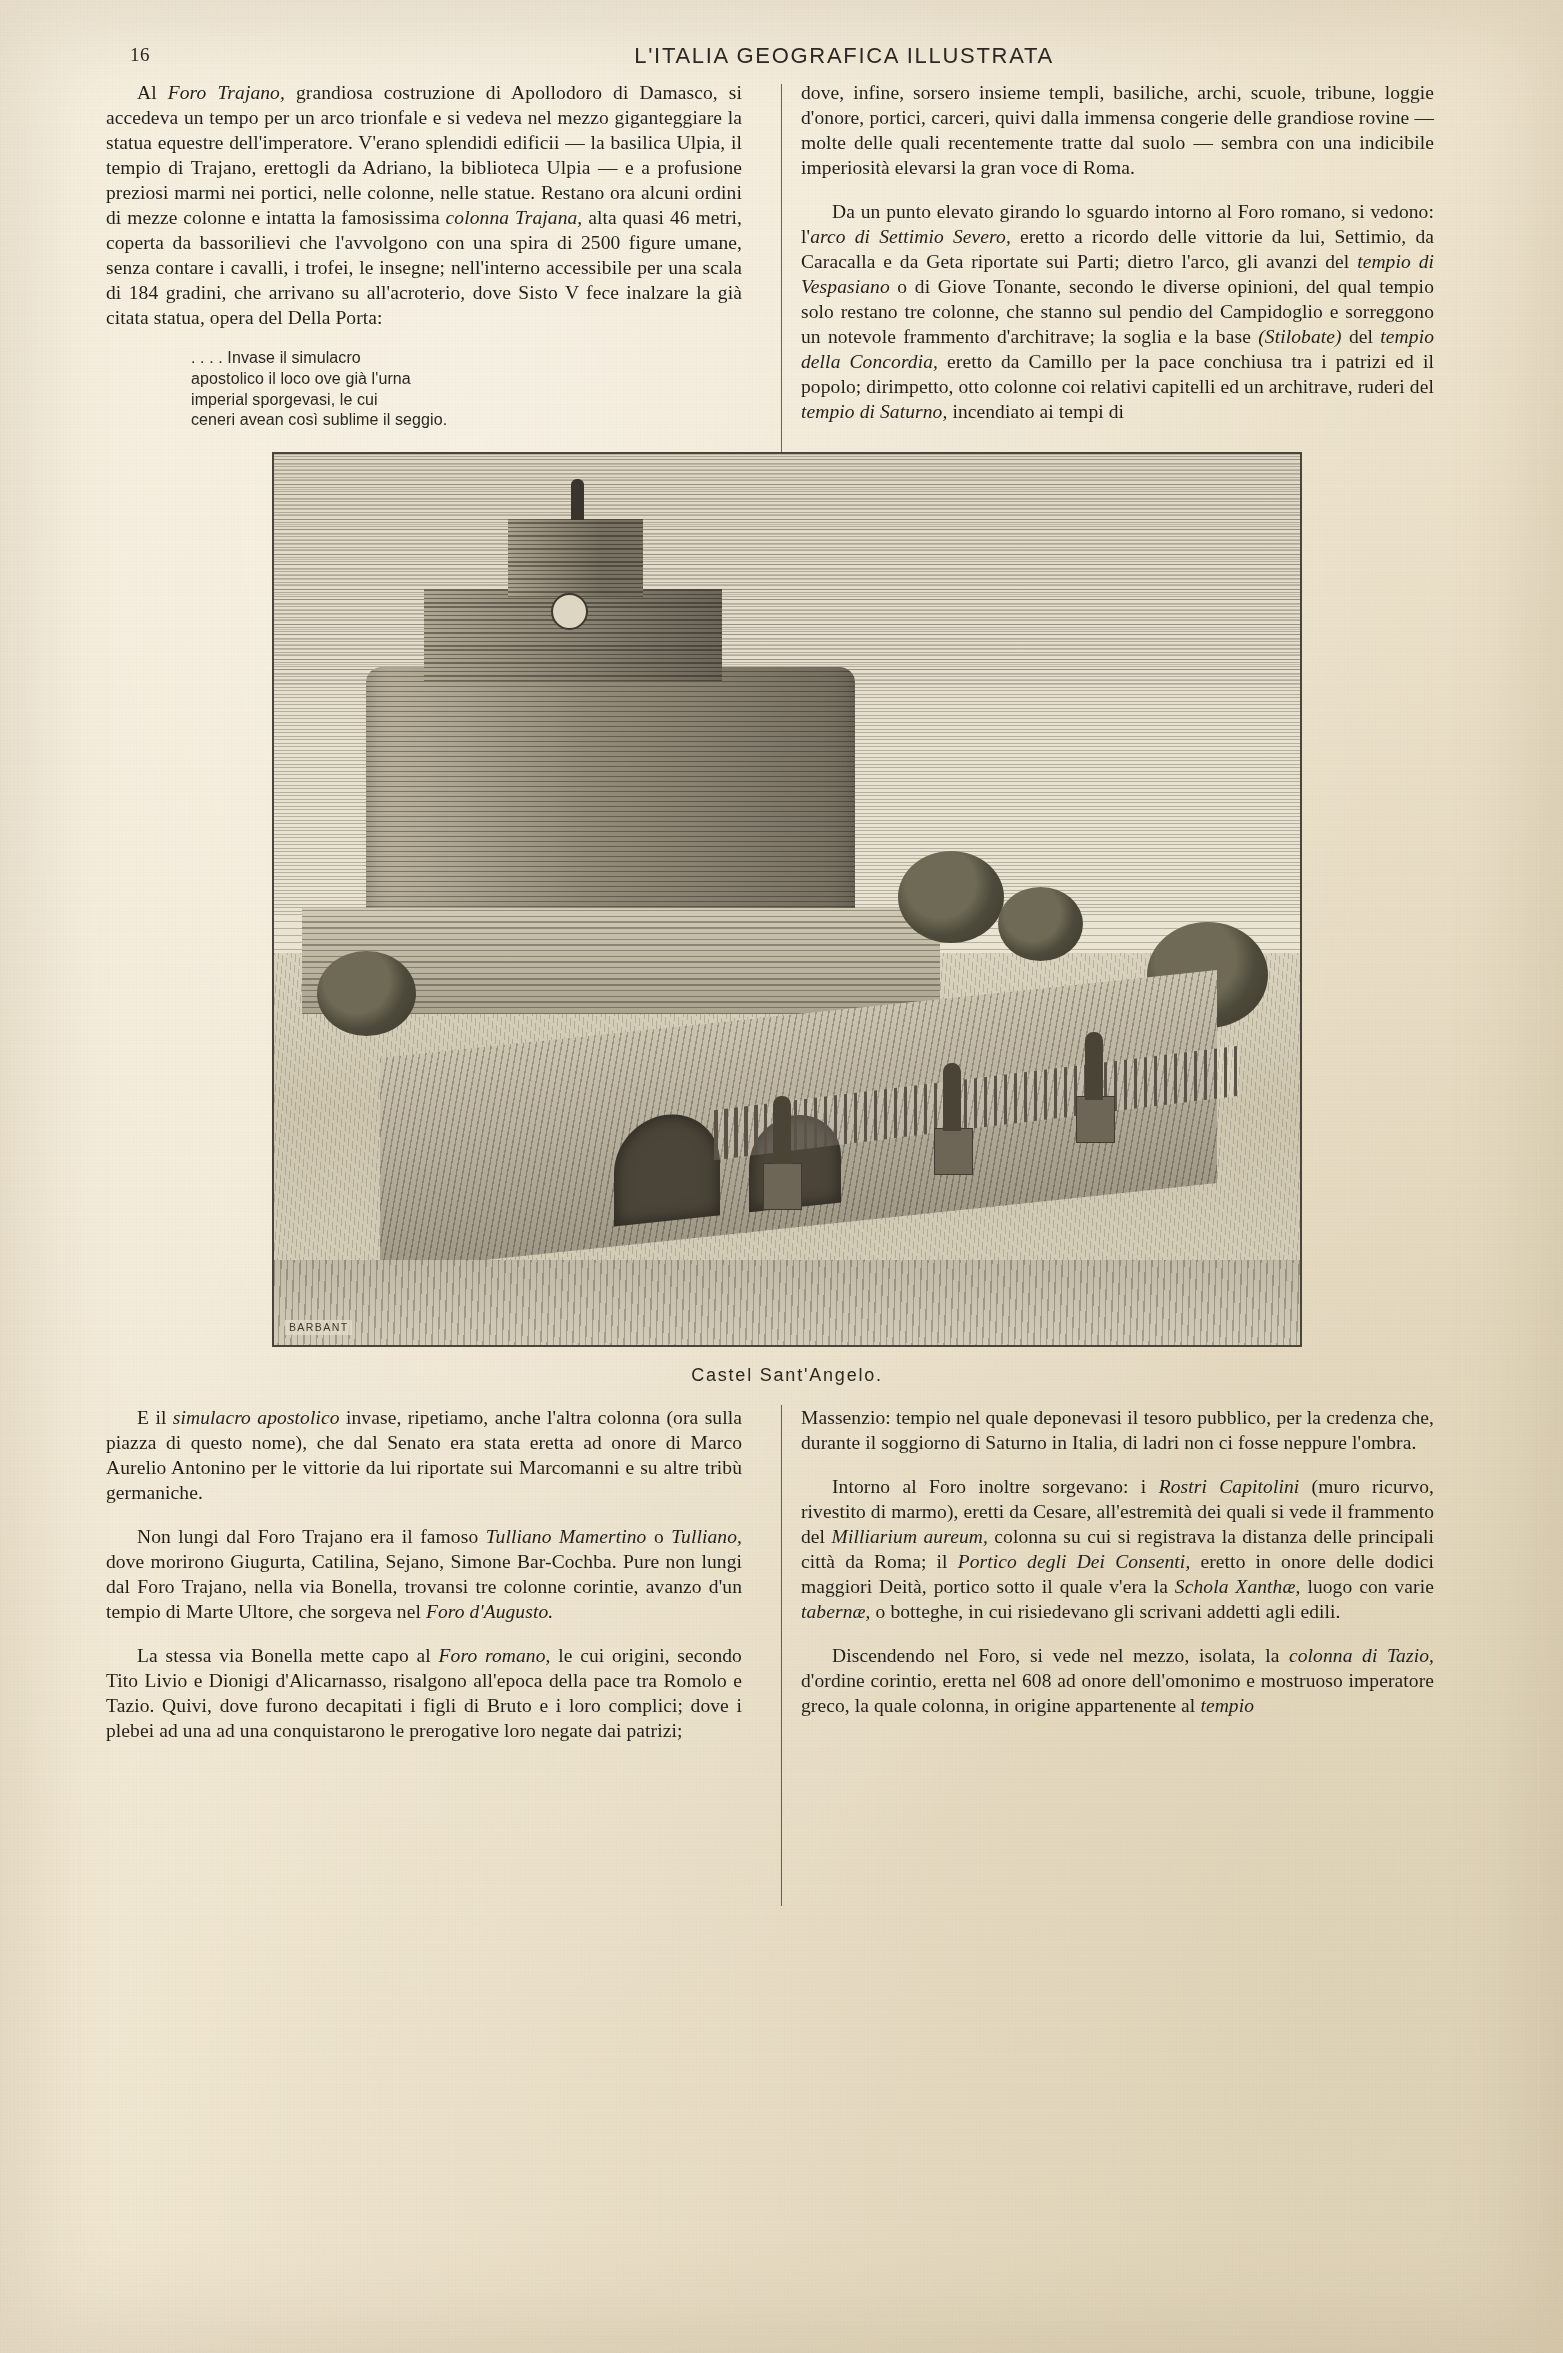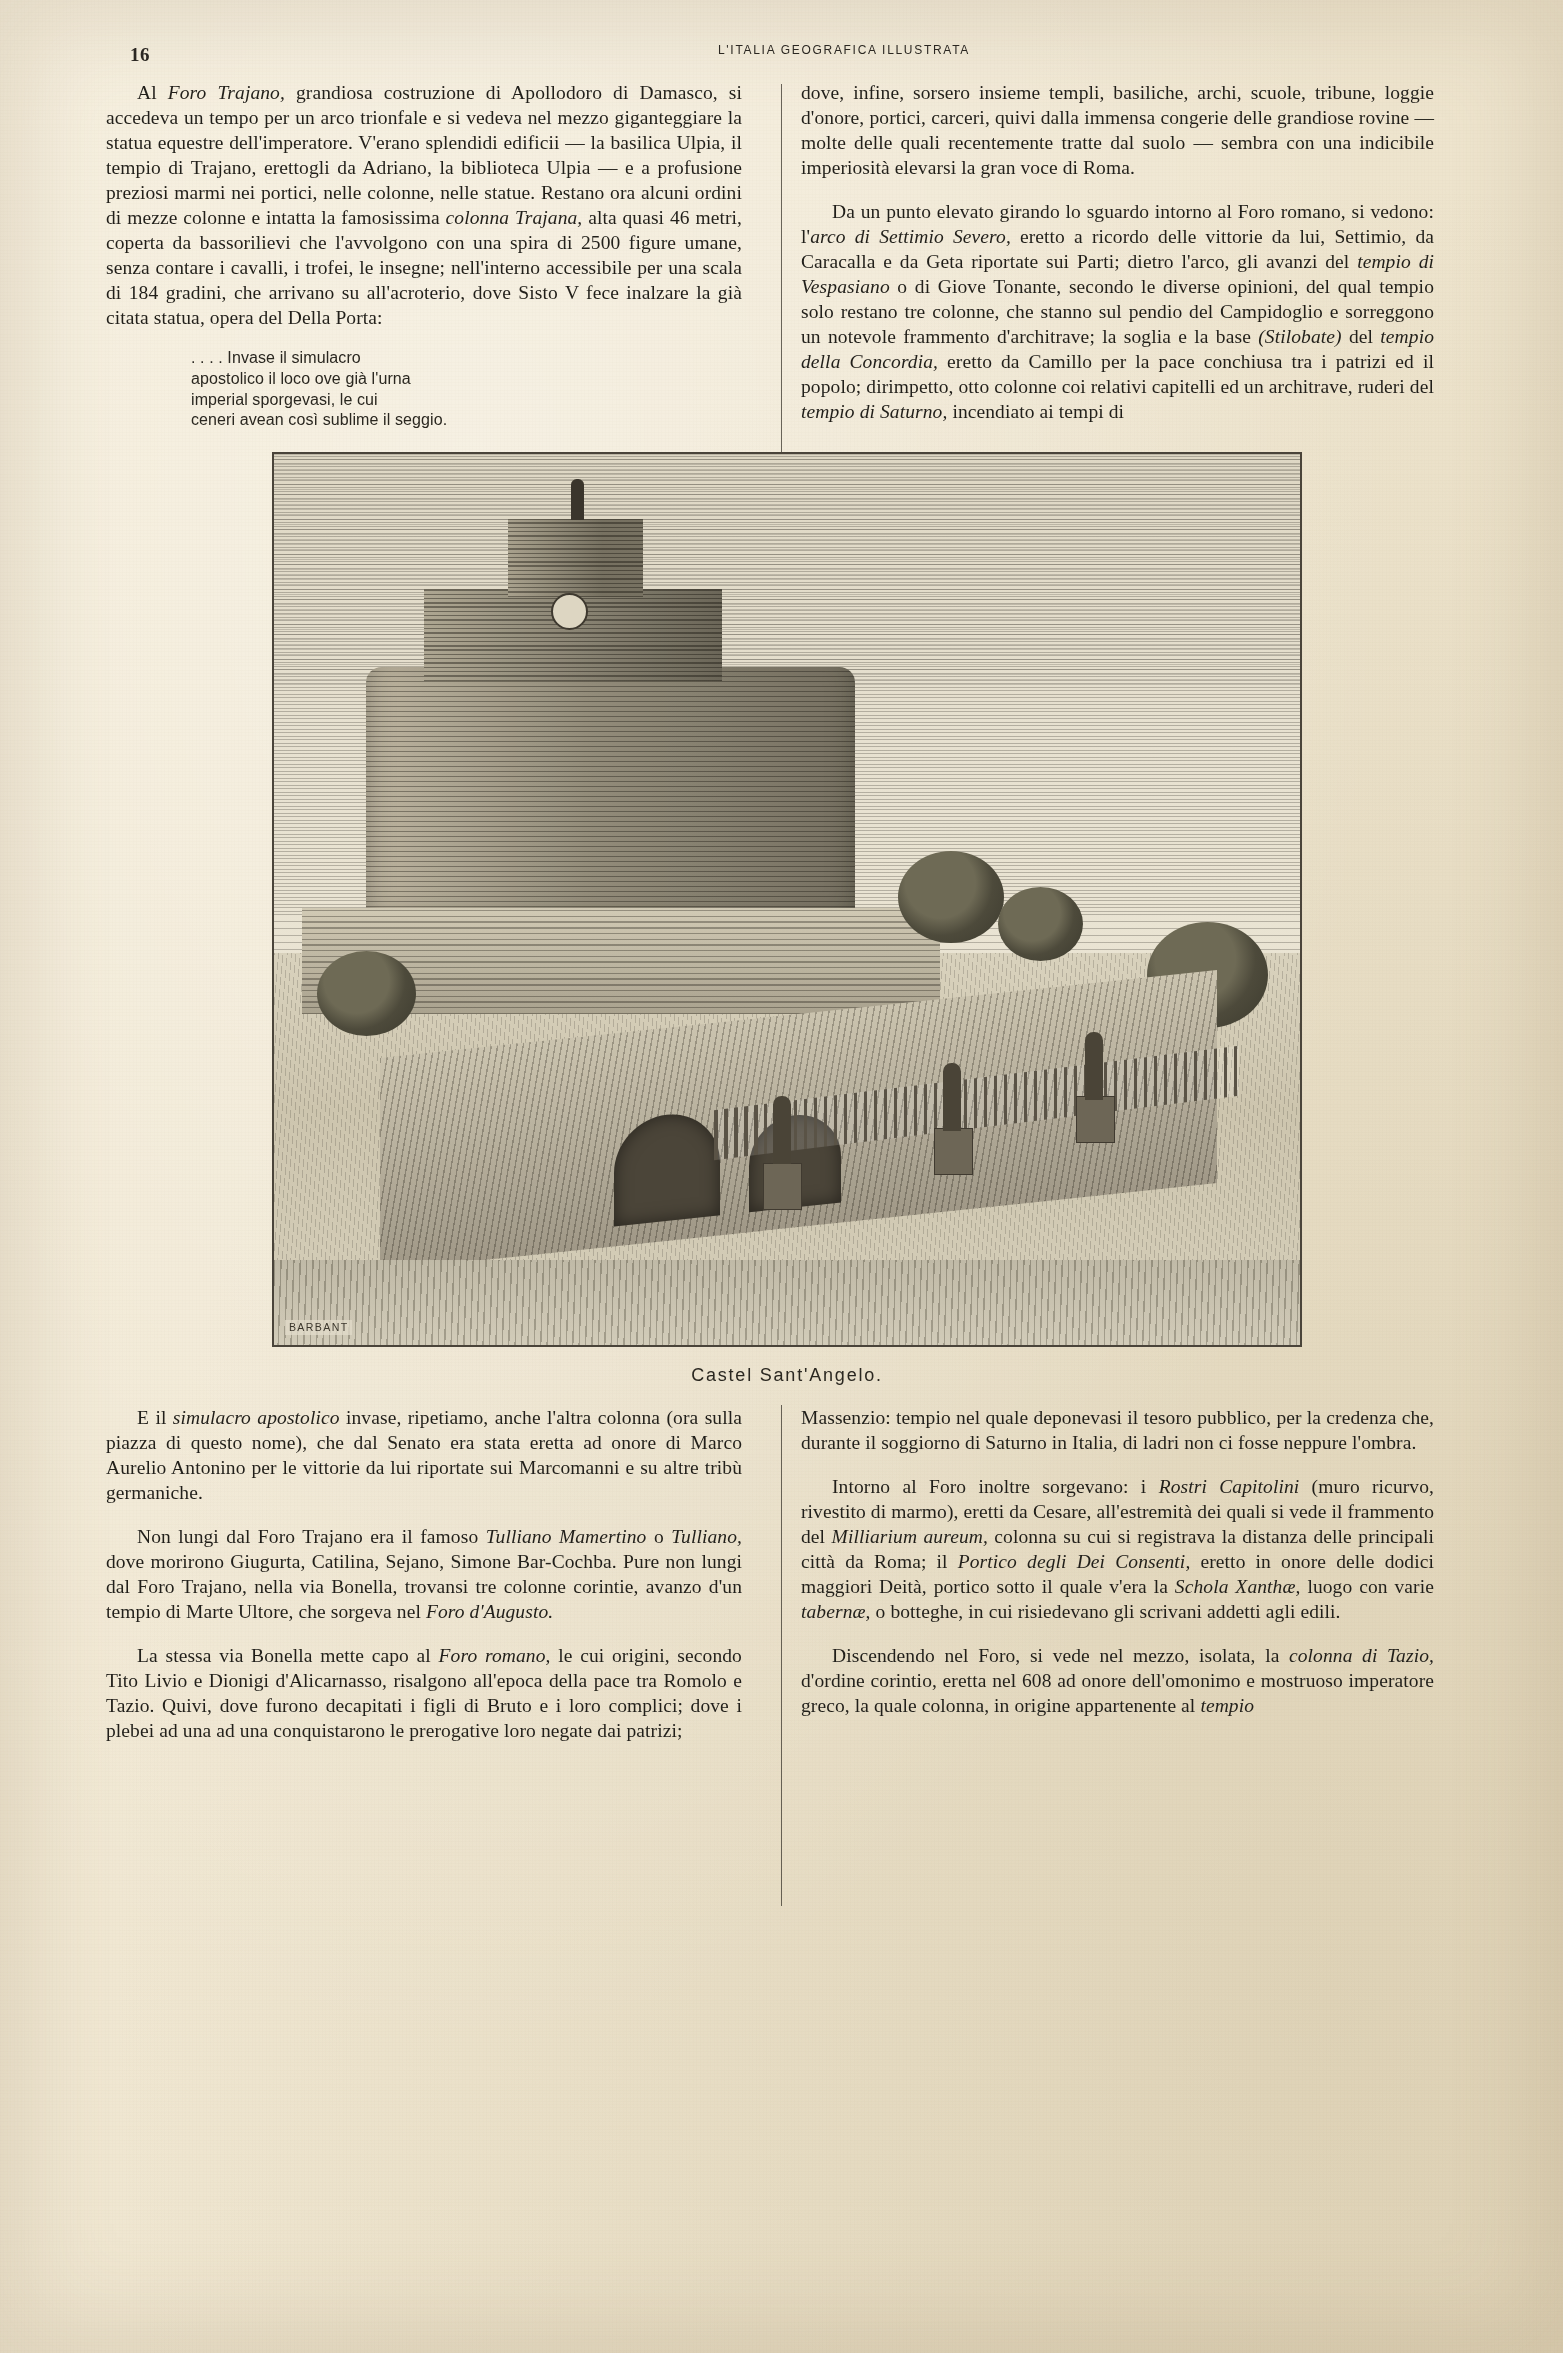--- a/index.html
+++ b/index.html
@@ -54,29 +54,28 @@
     height: 33px;
   }
   .folio {
     position: absolute;
     left: 24px;
     top: 7px;
     font-size: 19px;
     letter-spacing: 0.4px;
     color: #2b2722;
     font-family: "Liberation Serif", serif;
-    font-weight: bold;
   }
   .running-head {
     position: absolute;
     left: 0;
     right: 0;
     top: 5.7px;
     text-align: center;
-    font-size: 12px;
+    font-size: 22px;
     letter-spacing: 1.7px;
     color: #2b2722;
     font-family: "Liberation Sans", sans-serif;
     padding-left: 114px;
   }
 
   
   .cols {
     display: flex;
     gap: 8px;

